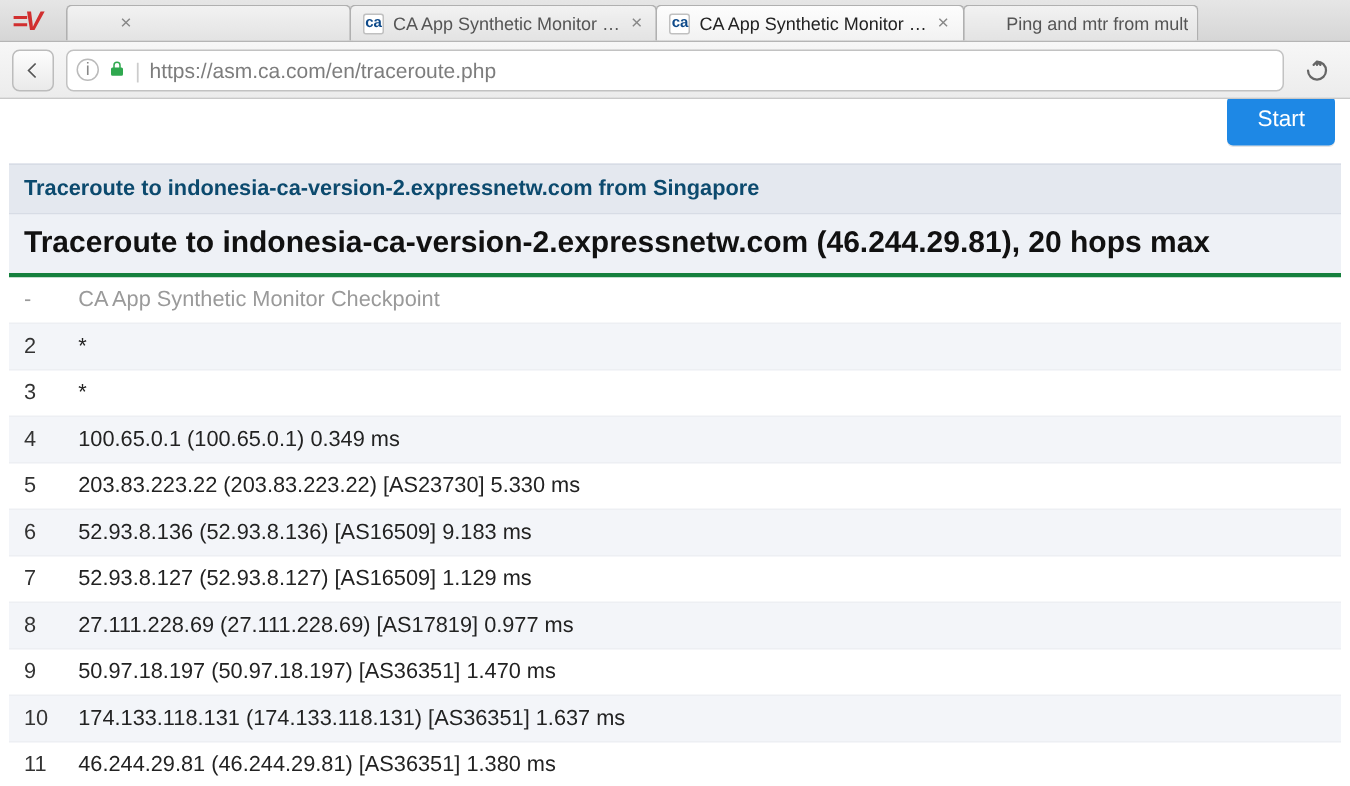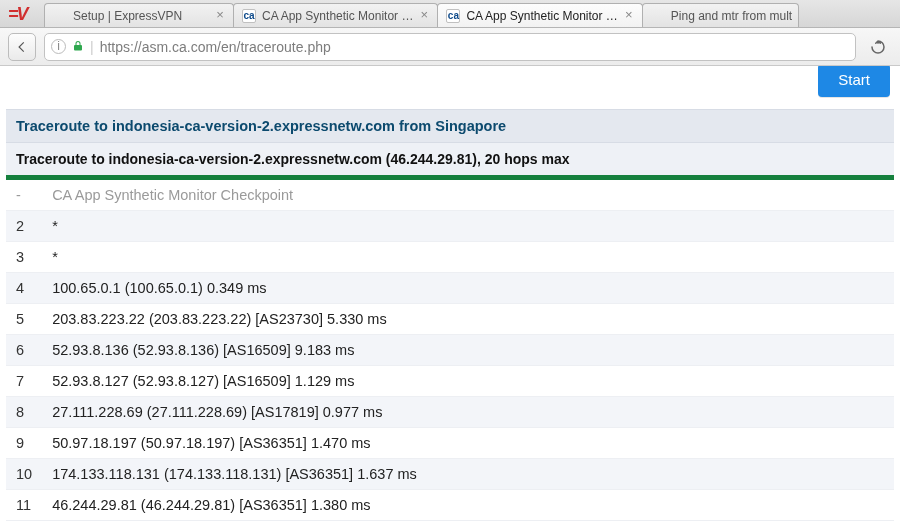--- a/index.html
+++ b/index.html
@@ -109,41 +109,40 @@
     border-radius:3px;
   }
   .hdr {
     font-size:14.5px; font-weight:700; color:#0c4a6e;
     background:#e4e8ef;
     padding:8px 10px;
     border-top:1px solid #d7dce5;
     border-bottom:1px solid #d7dce5;
   }
   .subhdr {
-    font-size:14px; font-weight:700; color:#111;
+    font-size:20px; font-weight:700; color:#111;
     background:#eef1f6;
     padding:8px 10px;
-    border-bottom:5px solid #15803d;
+    border-bottom:3px solid #15803d;
   }
   table.hops { width:100%; border-collapse:collapse; font-size:14.5px; color:#222; }
   table.hops tr:nth-child(even) { background:#f3f5f9; }
   table.hops tr:nth-child(odd)  { background:#ffffff; }
   table.hops td { padding:7px 10px; border-bottom:1px solid #edeff3; vertical-align:middle; }
   table.hops td.num { width:28px; color:#333; }
   table.hops tr.muted td { color:#9a9a9a; }
 </style>
 </head>
 <body>
 
 <div class="tab-strip">
   <span class="menu-icon">=V</span>
 
   <div class="tab">
     <span class="favicon"></span>
-    <span class="label">Setup | ExpressVPN</span>
     <span class="close">×</span>
   </div>
   <div class="tab">
     <span class="favicon fav-ca">ca</span>
     <span class="label">CA App Synthetic Monitor …</span>
     <span class="close">×</span>
   </div>
   <div class="tab active">
     <span class="favicon fav-ca">ca</span>
     <span class="label">CA App Synthetic Monitor …</span>

